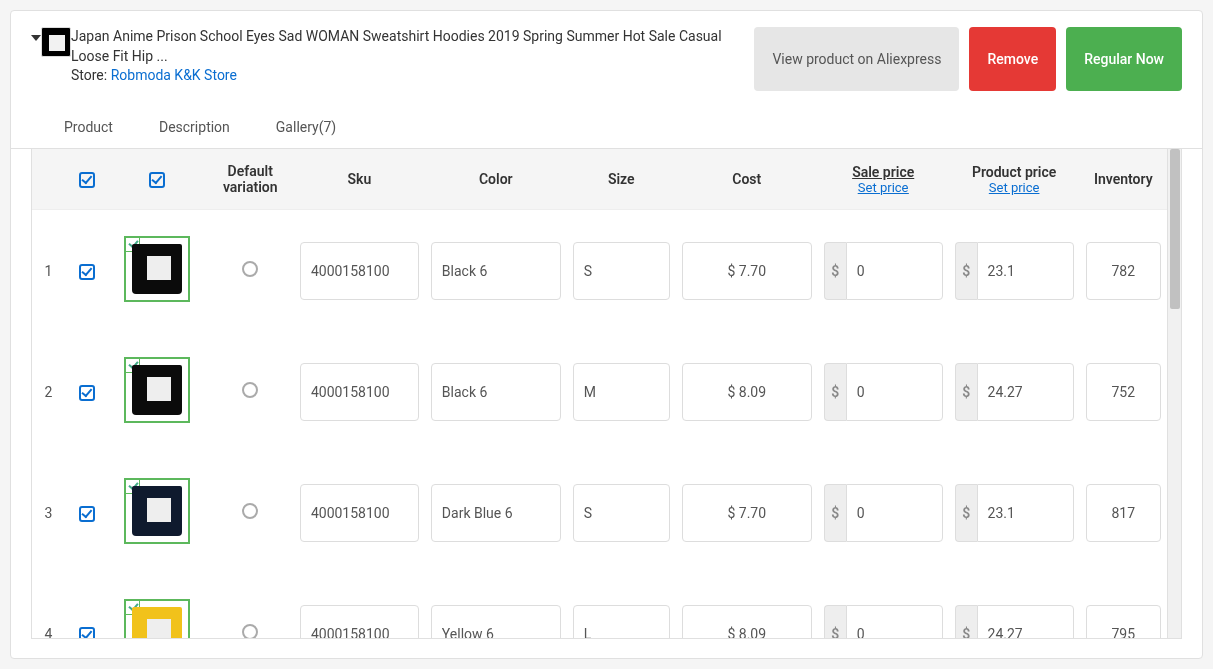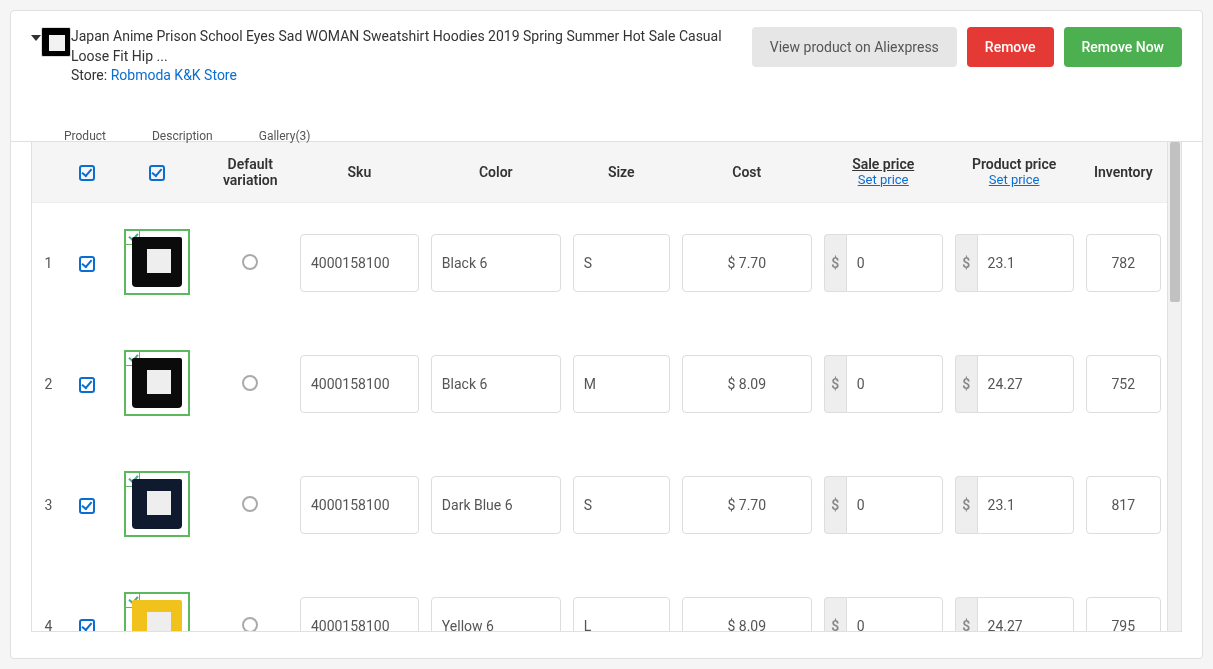--- a/index.html
+++ b/index.html
@@ -7,26 +7,26 @@
   .panel { background: #fff; border: 1px solid #e0e0e0; border-radius: 4px; width: 1193px; height: 649px; position: relative; }
   .header { display: flex; align-items: flex-start; padding: 16px 20px 0 20px; gap: 0; }
   .caret-down { width: 0; height: 0; border-left: 5px solid transparent; border-right: 5px solid transparent; border-top: 6px solid #333; margin-top: 8px; cursor: pointer; }
   .thumb { width: 30px; height: 30px; background: #000; border: 1px solid #ddd; border-radius: 2px; position: relative; }
   .thumb::after { content:""; position:absolute; top:7px; left:7px; width:16px; height:16px; background:#f2f2f2; }
   .title-wrap { flex: 1; font-size: 14px; line-height: 1.4; }
   .title-wrap .title { color: #333; }
   .title-wrap .store { color: #333; }
   .title-wrap .store a { color: #0a6ed1; cursor: pointer; }
   .actions { display: flex; gap: 10px; }
-  .btn { border: none; padding: 12px 18px; border-radius: 4px; font-size: 14px; cursor: pointer; white-space: nowrap; }
+  .btn { border: none; padding: 24px 18px; border-radius: 4px; font-size: 14px; cursor: pointer; white-space: nowrap; }
   .btn-view { background: #e6e6e6; color: #555; }
   .btn-remove { background: #e53935; color: #fff; font-weight: 500; }
   .btn-import { background: #4caf50; color: #fff; font-weight: 500; }
   .tabs { display: flex; gap: 0; margin-top: 12px; padding-left: 30px; border-bottom: 1px solid #e0e0e0; }
-  .tab { padding: 14px 22px; font-size: 12px; color: #555; cursor: pointer; border: 1px solid transparent; border-bottom: none; position: relative; top: 16px; }
+  .tab { padding: 14px 22px; font-size: 14px; color: #555; cursor: pointer; border: 1px solid transparent; border-bottom: none; position: relative; top: 1px; }
   .tab.active { color: #000; font-weight: 700; border-color: #e0e0e0; border-radius: 4px 4px 0 0; background: #fff; }
   .body { padding: 0 20px 20px 20px; display: flex; height: 510px; }
   .table-wrap { flex: 1; border: 1px solid #e0e0e0; border-top: none; overflow: hidden; }
   .scrollbar { width: 14px; background: #f1f1f1; border: 1px solid #e0e0e0; border-left: none; border-top: none; position: relative; }
   .scroll-thumb { position: absolute; top: 0; left: 2px; width: 10px; height: 160px; background: #c1c1c1; border-radius: 2px; }
   table { width: 100%; border-collapse: collapse; }
   thead tr { background: #f5f5f5; }
   th { padding: 14px 8px; font-size: 14px; color: #333; font-weight: 600; text-align: center; border-bottom: 1px solid #eee; }
   th .setprice { display: block; color: #0a6ed1; text-decoration: underline; font-weight: 400; font-size: 13px; cursor: pointer; }
   td { padding: 26px 6px; text-align: center; font-size: 14px; color: #555; }
@@ -68,28 +68,28 @@
     <div class="title-wrap">
       <div class="title">Japan Anime Prison School Eyes Sad WOMAN Sweatshirt Hoodies 2019 Spring Summer Hot Sale Casual Loose Fit Hip ...</div>
       <div class="store">
         <span>Store:</span>
         <a>Robmoda K&amp;K Store</a>
       </div>
     </div>
     <div class="actions">
       <button class="btn btn-view">View product on Aliexpress</button>
       <button class="btn btn-remove">Remove</button>
-      <button class="btn btn-import">Remove Now</button>
+      <button class="btn btn-import">Regular Now</button>
     </div>
   </div>
 
   <div class="tabs">
     <div class="tab">Product</div>
     <div class="tab">Description</div>
-    <div class="tab">Gallery(3)</div>
+    <div class="tab">Gallery(7)</div>
   </div>
 
   <div class="body">
     <div class="table-wrap">
       <table>
         <thead>
           <tr>
             <th class="col-idx"></th>
             <th class="col-cb"><span class="cb checked"></span></th>
             <th class="col-img"><span class="cb checked"></span></th>

